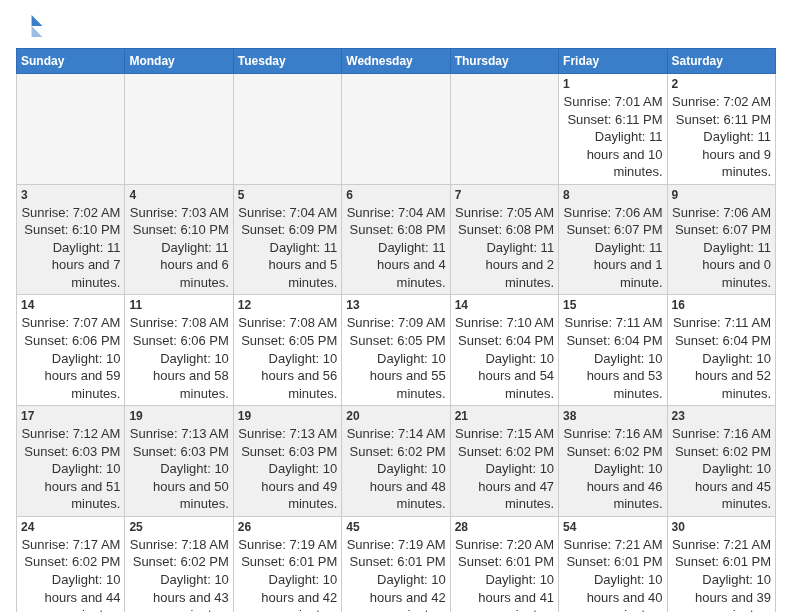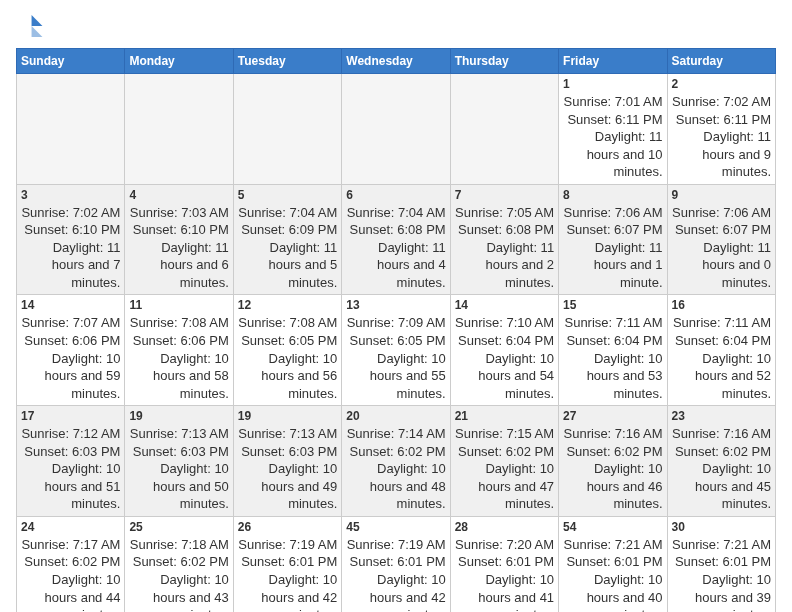--- a/index.html
+++ b/index.html
@@ -227,21 +227,21 @@
           </td>
           <td class="alt-row">
             <span class="day-number">20</span>
             <div class="cell-text">Sunrise: 7:14 AM<br>Sunset: 6:02 PM<br>Daylight: 10 hours and 48 minutes.</div>
           </td>
           <td class="alt-row">
             <span class="day-number">21</span>
             <div class="cell-text">Sunrise: 7:15 AM<br>Sunset: 6:02 PM<br>Daylight: 10 hours and 47 minutes.</div>
           </td>
           <td class="alt-row">
-            <span class="day-number">27</span>
+            <span class="day-number">38</span>
             <div class="cell-text">Sunrise: 7:16 AM<br>Sunset: 6:02 PM<br>Daylight: 10 hours and 46 minutes.</div>
           </td>
           <td class="alt-row">
             <span class="day-number">23</span>
             <div class="cell-text">Sunrise: 7:16 AM<br>Sunset: 6:02 PM<br>Daylight: 10 hours and 45 minutes.</div>
           </td>
         </tr>
         <tr>
           <td>
             <span class="day-number">24</span>

